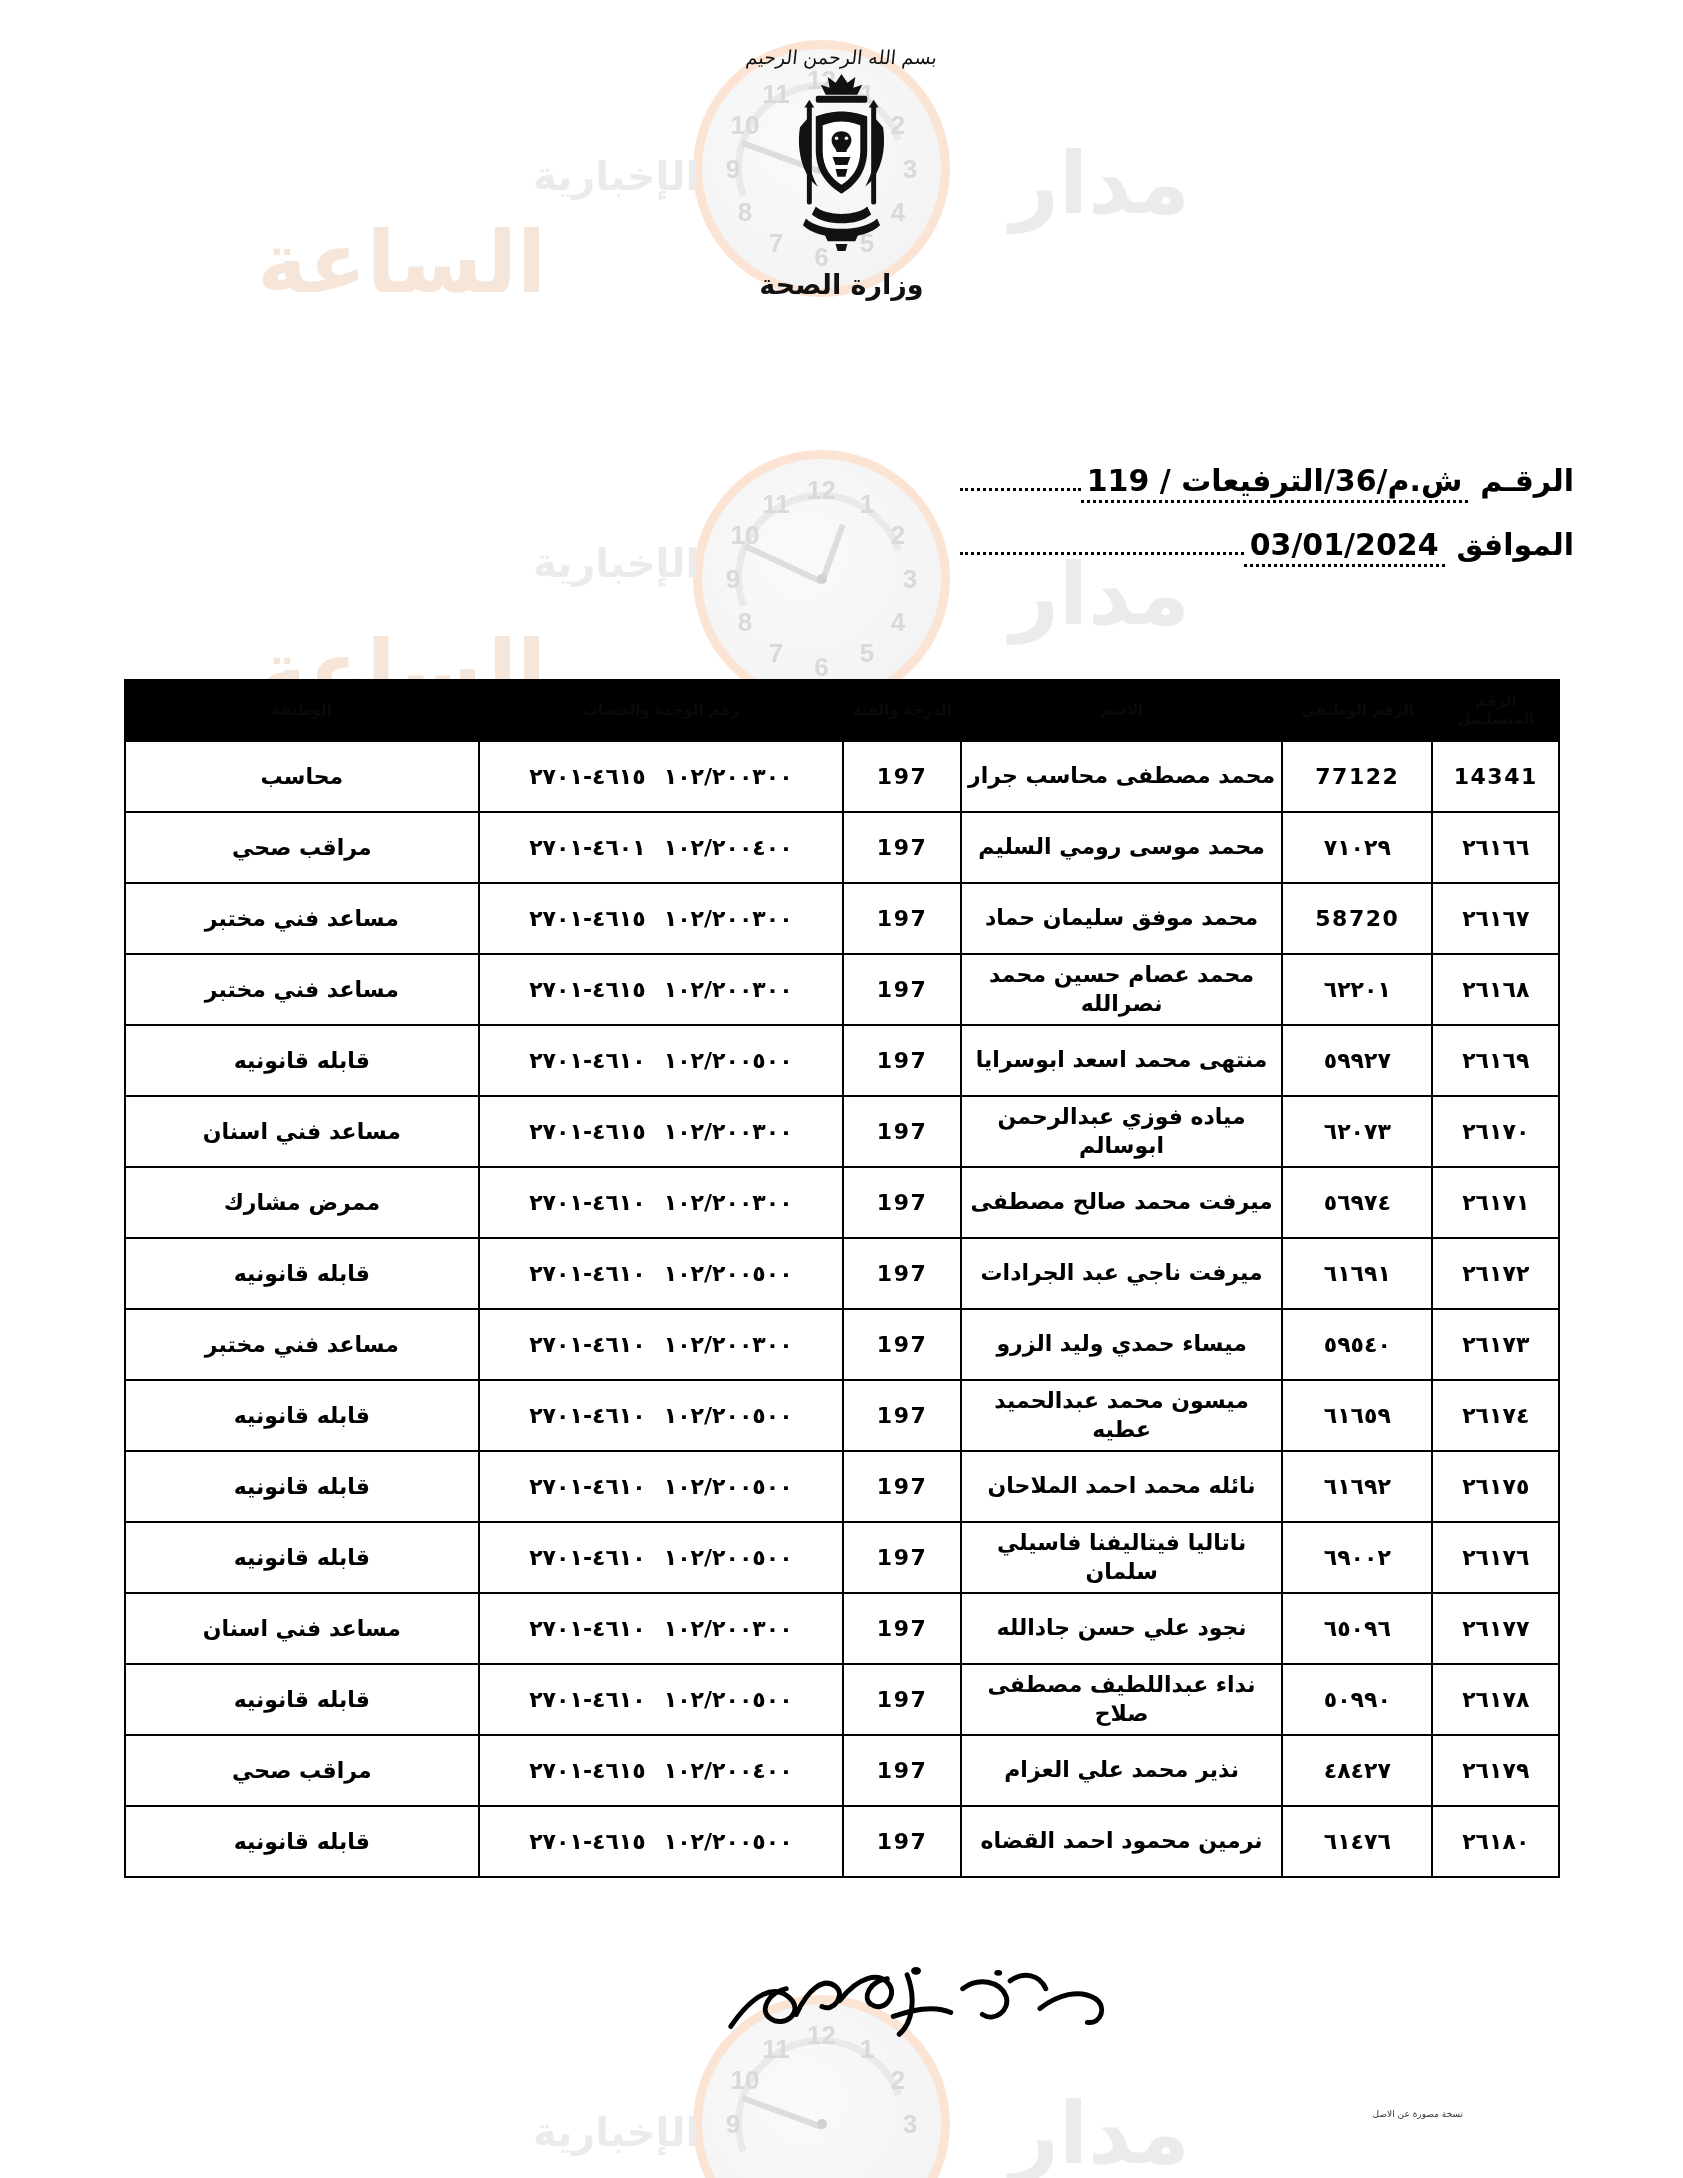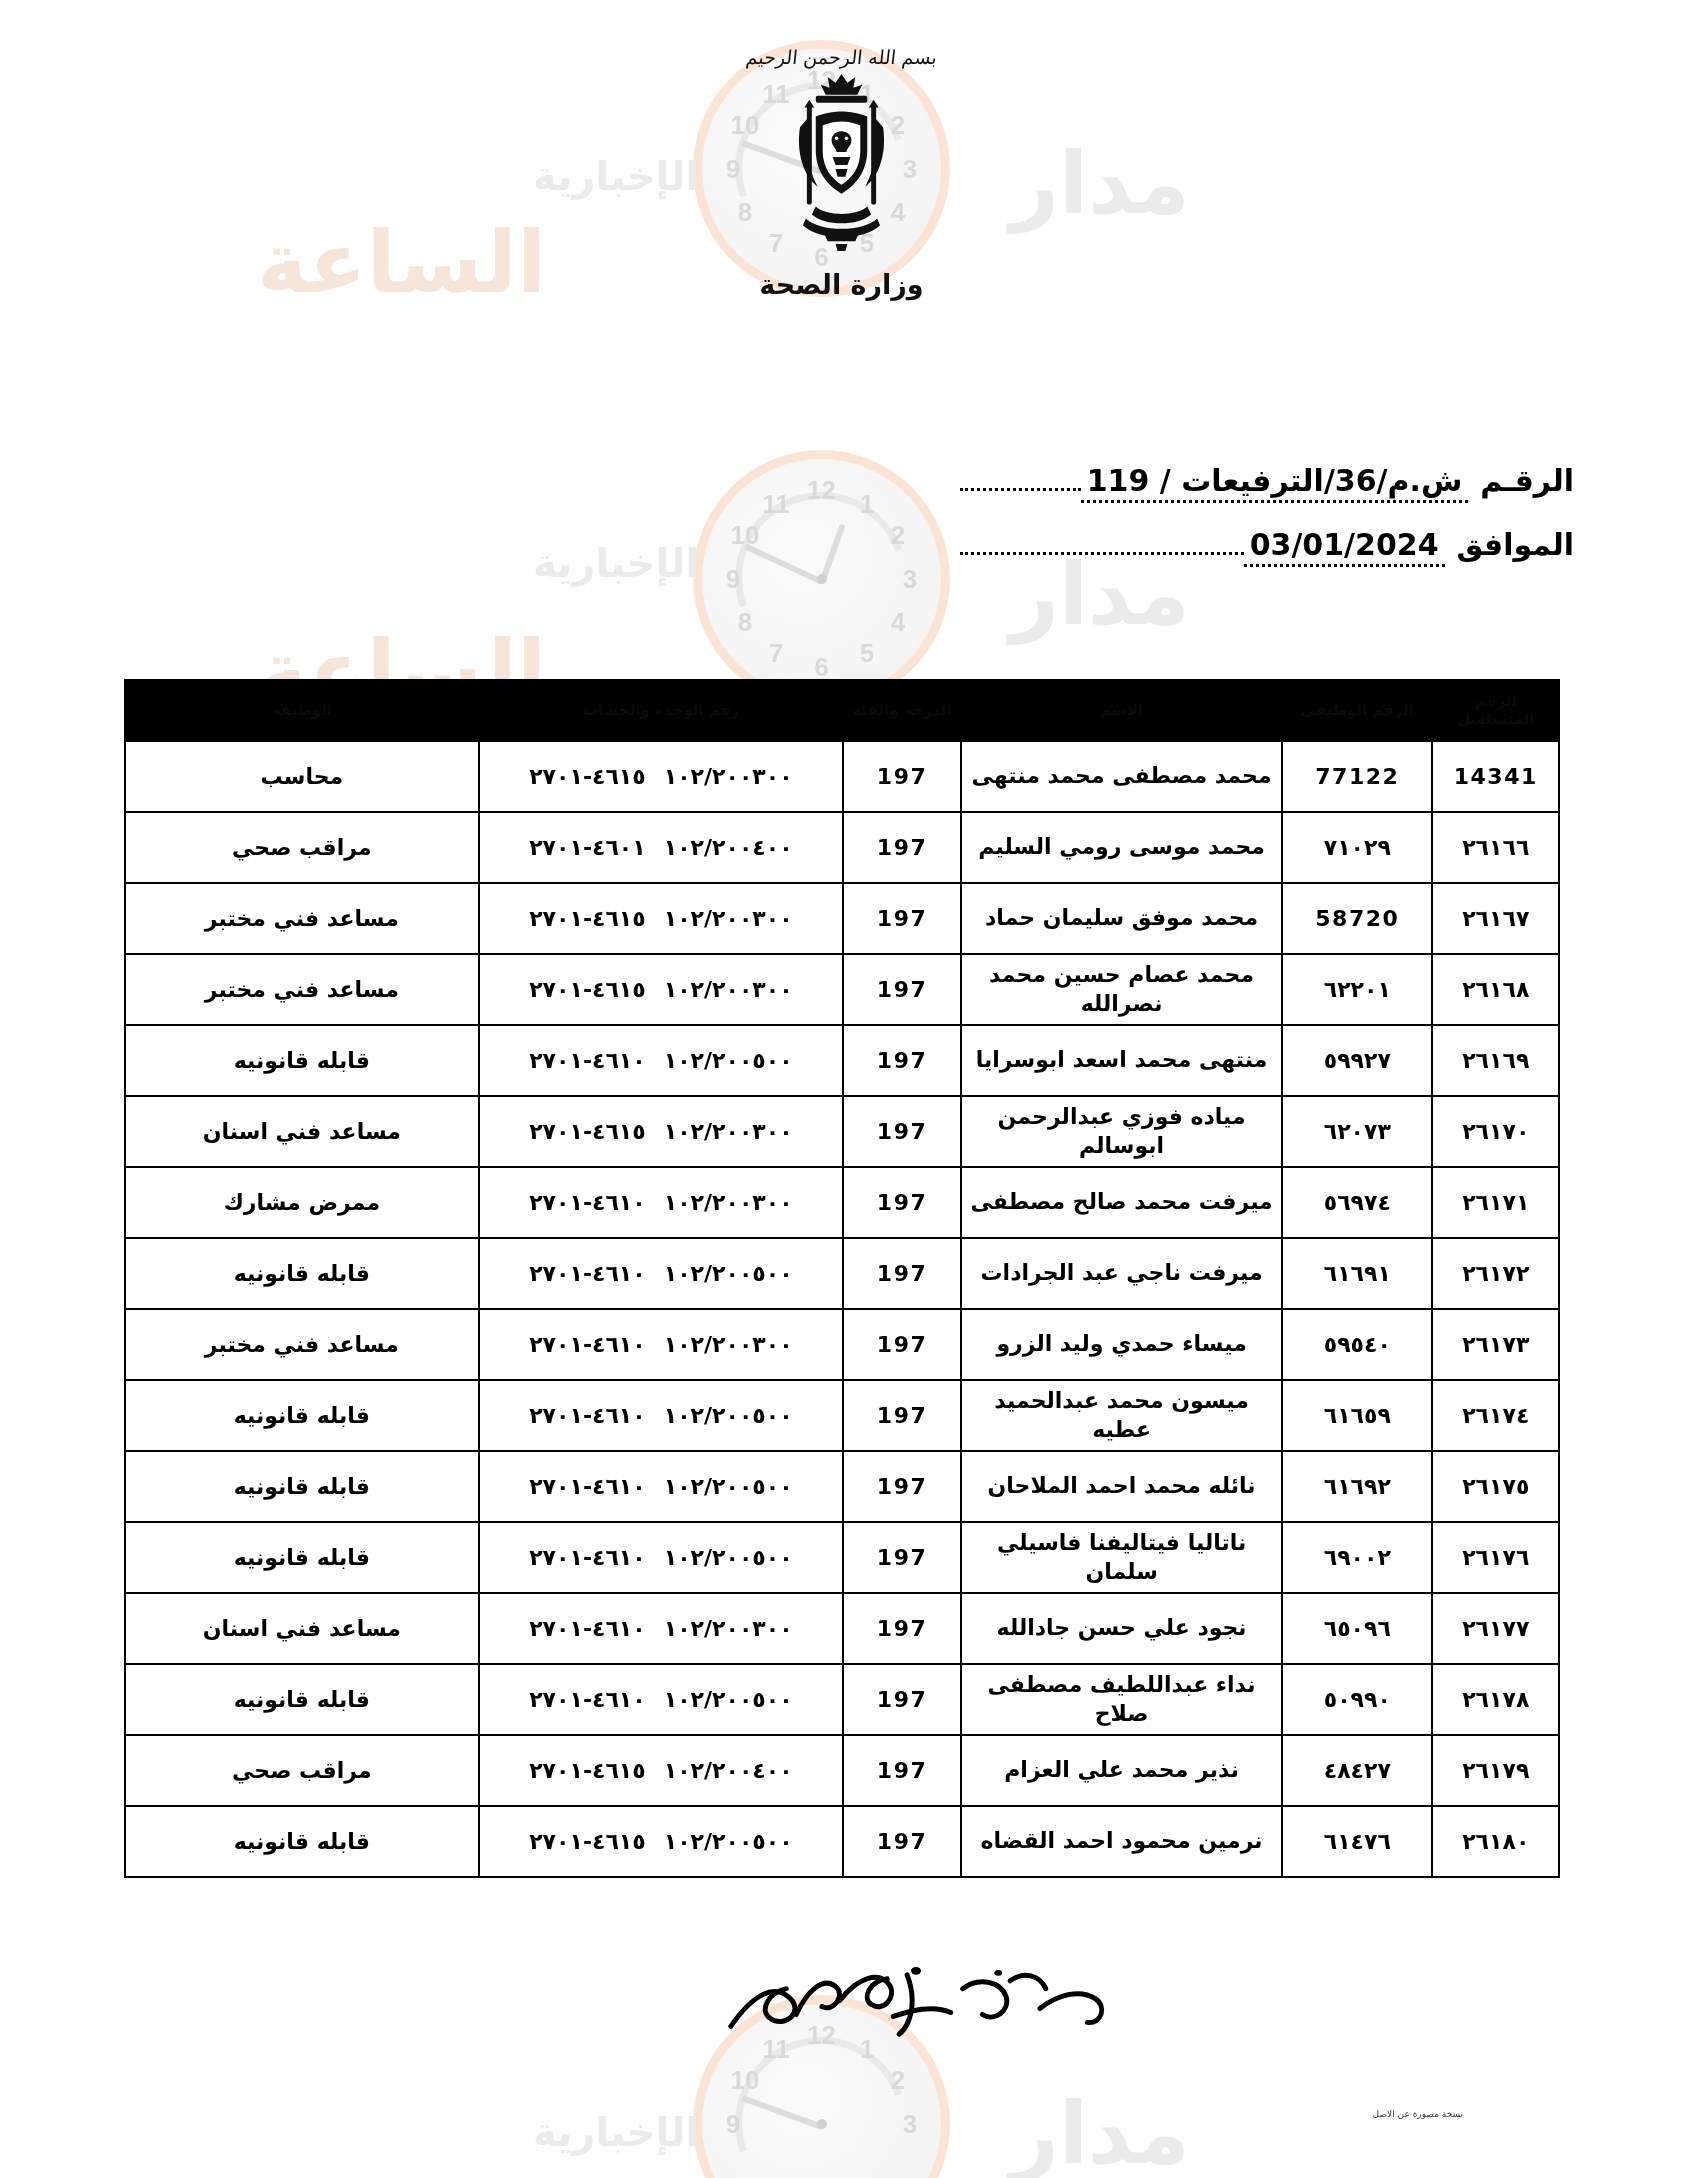--- a/index.html
+++ b/index.html
@@ -383,21 +383,21 @@
           <th class="c-name">الاسم</th>
           <th class="c-grade">الدرجة والفئة</th>
           <th class="c-acct">رقم الوحدة والحساب</th>
           <th class="c-job">الوظيفة</th>
         </tr>
       </thead>
       <tbody id="promo-body">
           <tr>
             <td class="c-seq">14341</td>
             <td class="c-id">77122</td>
-            <td class="c-name">محمد مصطفى محمد منتهى</td>
+            <td class="c-name">محمد مصطفى محاسب جرار</td>
             <td class="c-grade">197</td>
             <td class="c-acct">
               <div class="acct-inner">
                 <span>١٠٢/٢٠٠٣٠٠</span>
                 <span>٤٦١٥-٢٧٠١</span>
               </div>
             </td>
             <td class="c-job">محاسب</td>
           </tr>
           <tr>

